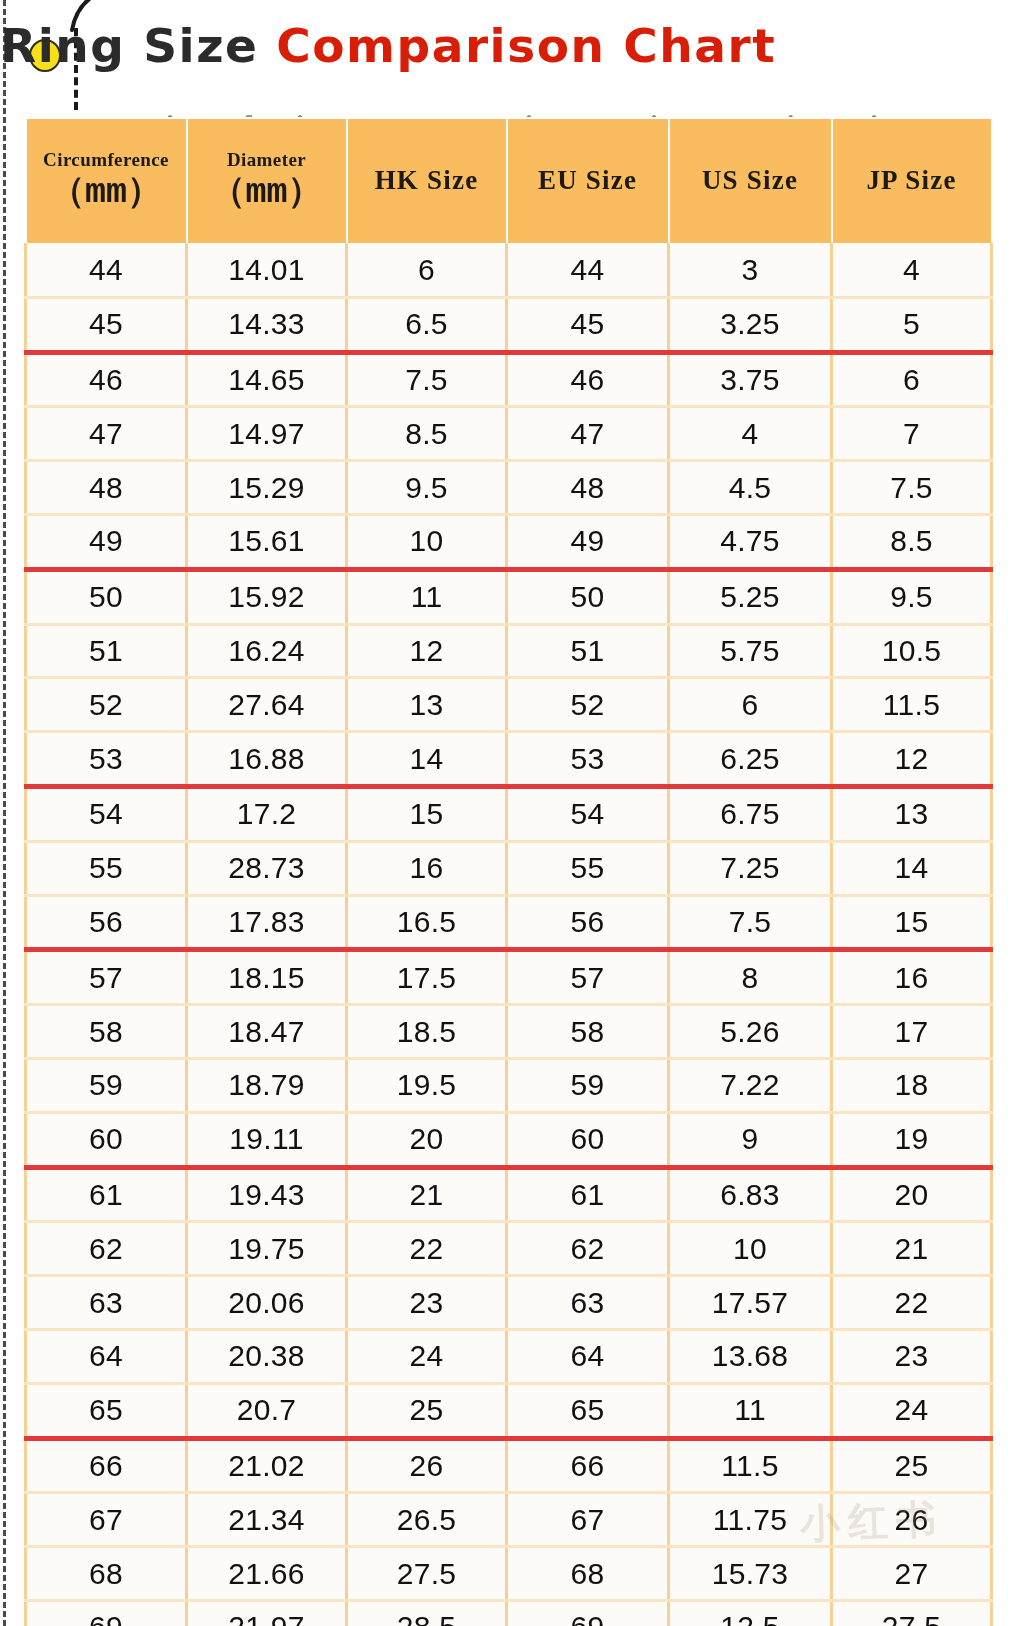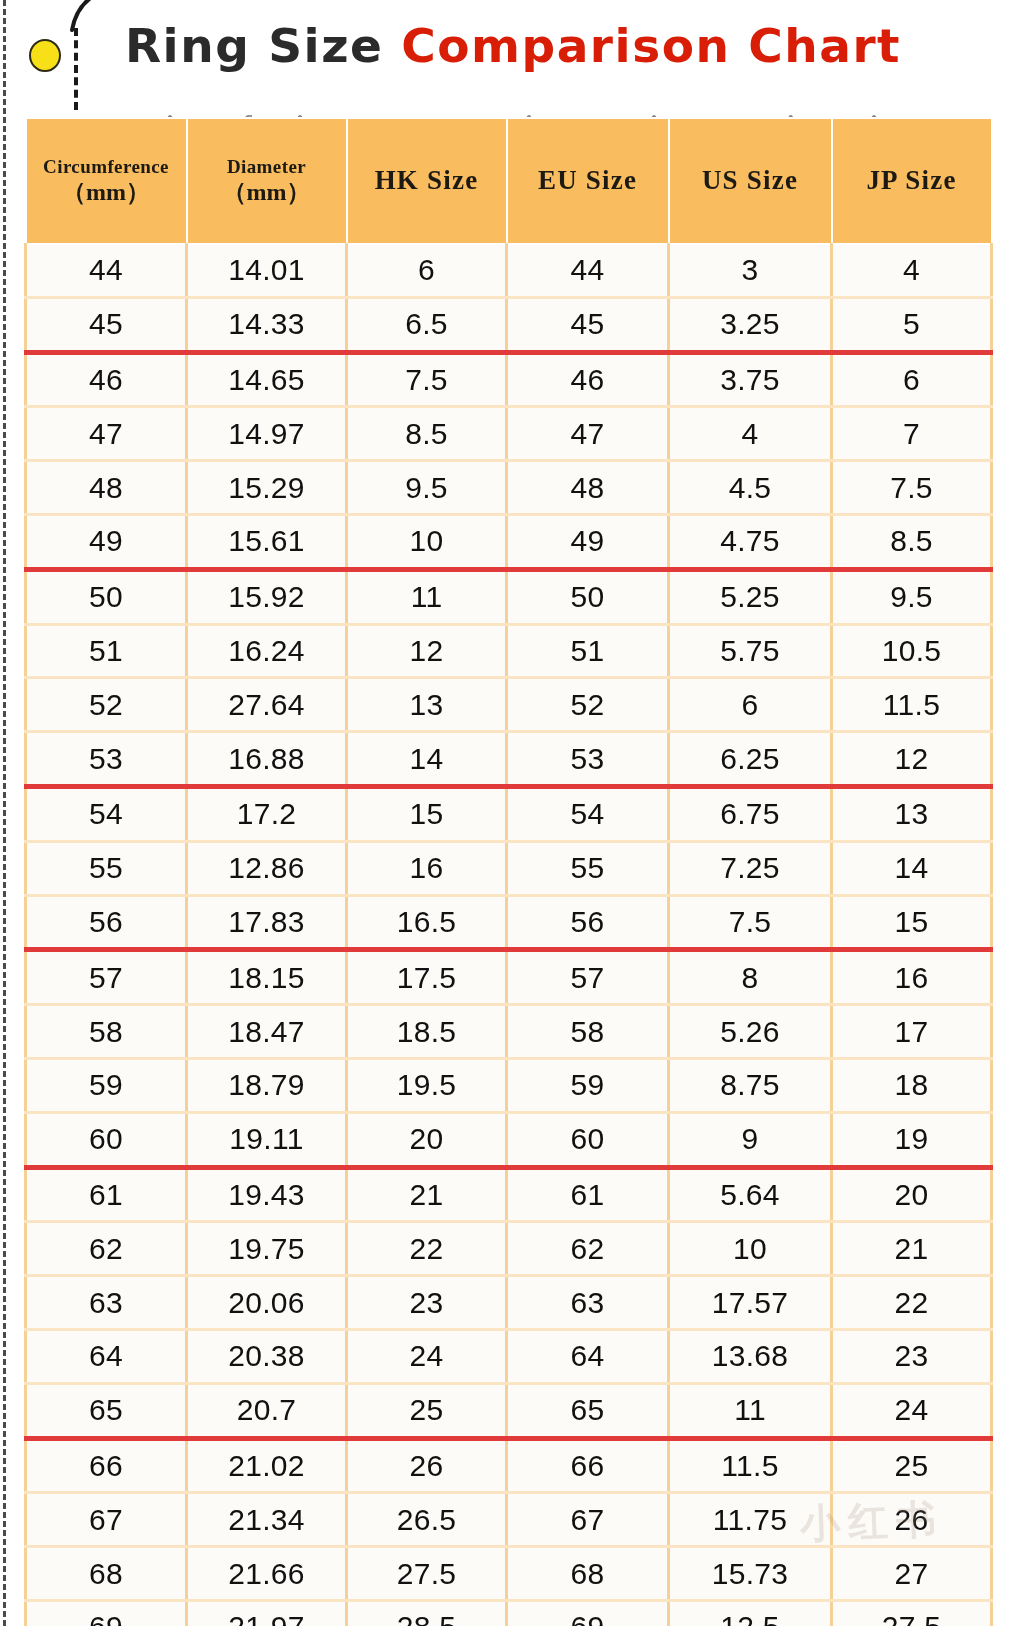--- a/index.html
+++ b/index.html
@@ -51,21 +51,21 @@
     border: 2.5px solid #2f2a14;
     box-sizing: border-box;
   }
 
   
   #title {
     position: absolute;
     left: 0;
     top: 22px;
     width: 1026px;
-    text-align: center;
+    text-align: left;
     font-family: "DejaVu Sans", sans-serif;
     font-weight: bold;
     font-size: 47px;
     letter-spacing: 1.5px;
     line-height: 1;
     white-space: nowrap;
   }
   #title .t-black { color: #2b2b2b; }
   #title .t-red   { color: #d81e06; }
 
@@ -115,23 +115,23 @@
     font-weight: bold;
   }
   th .hdr-small {
     display: block;
     font-size: 19px;
     letter-spacing: .4px;
     line-height: 1.25;
   }
   th .hdr-unit {
     display: block;
-    font-family: Liberation Serif, serif;
+    font-family: Liberation Mono, monospace;
     font-weight: bold;
-    font-size: 24px;
+    font-size: 35px;
     line-height: 1.2;
     letter-spacing: 0px;
   }
   th .hdr-main {
     display: block;
     font-size: 27px;
     letter-spacing: 1.2px;
     line-height: 1.1;
   }
 
@@ -312,21 +312,21 @@
       <tr>
         <td>54</td>
         <td>17.2</td>
         <td>15</td>
         <td>54</td>
         <td>6.75</td>
         <td>13</td>
       </tr>
       <tr>
         <td>55</td>
-        <td>12.86</td>
+        <td>28.73</td>
         <td>16</td>
         <td>55</td>
         <td>7.25</td>
         <td>14</td>
       </tr>
       <tr class="rule-after">
         <td>56</td>
         <td>17.83</td>
         <td>16.5</td>
         <td>56</td>
@@ -347,37 +347,37 @@
         <td>18.5</td>
         <td>58</td>
         <td>5.26</td>
         <td>17</td>
       </tr>
       <tr>
         <td>59</td>
         <td>18.79</td>
         <td>19.5</td>
         <td>59</td>
-        <td>8.75</td>
+        <td>7.22</td>
         <td>18</td>
       </tr>
       <tr class="rule-after">
         <td>60</td>
         <td>19.11</td>
         <td>20</td>
         <td>60</td>
         <td>9</td>
         <td>19</td>
       </tr>
       <tr>
         <td>61</td>
         <td>19.43</td>
         <td>21</td>
         <td>61</td>
-        <td>5.64</td>
+        <td>6.83</td>
         <td>20</td>
       </tr>
       <tr>
         <td>62</td>
         <td>19.75</td>
         <td>22</td>
         <td>62</td>
         <td>10</td>
         <td>21</td>
       </tr>

